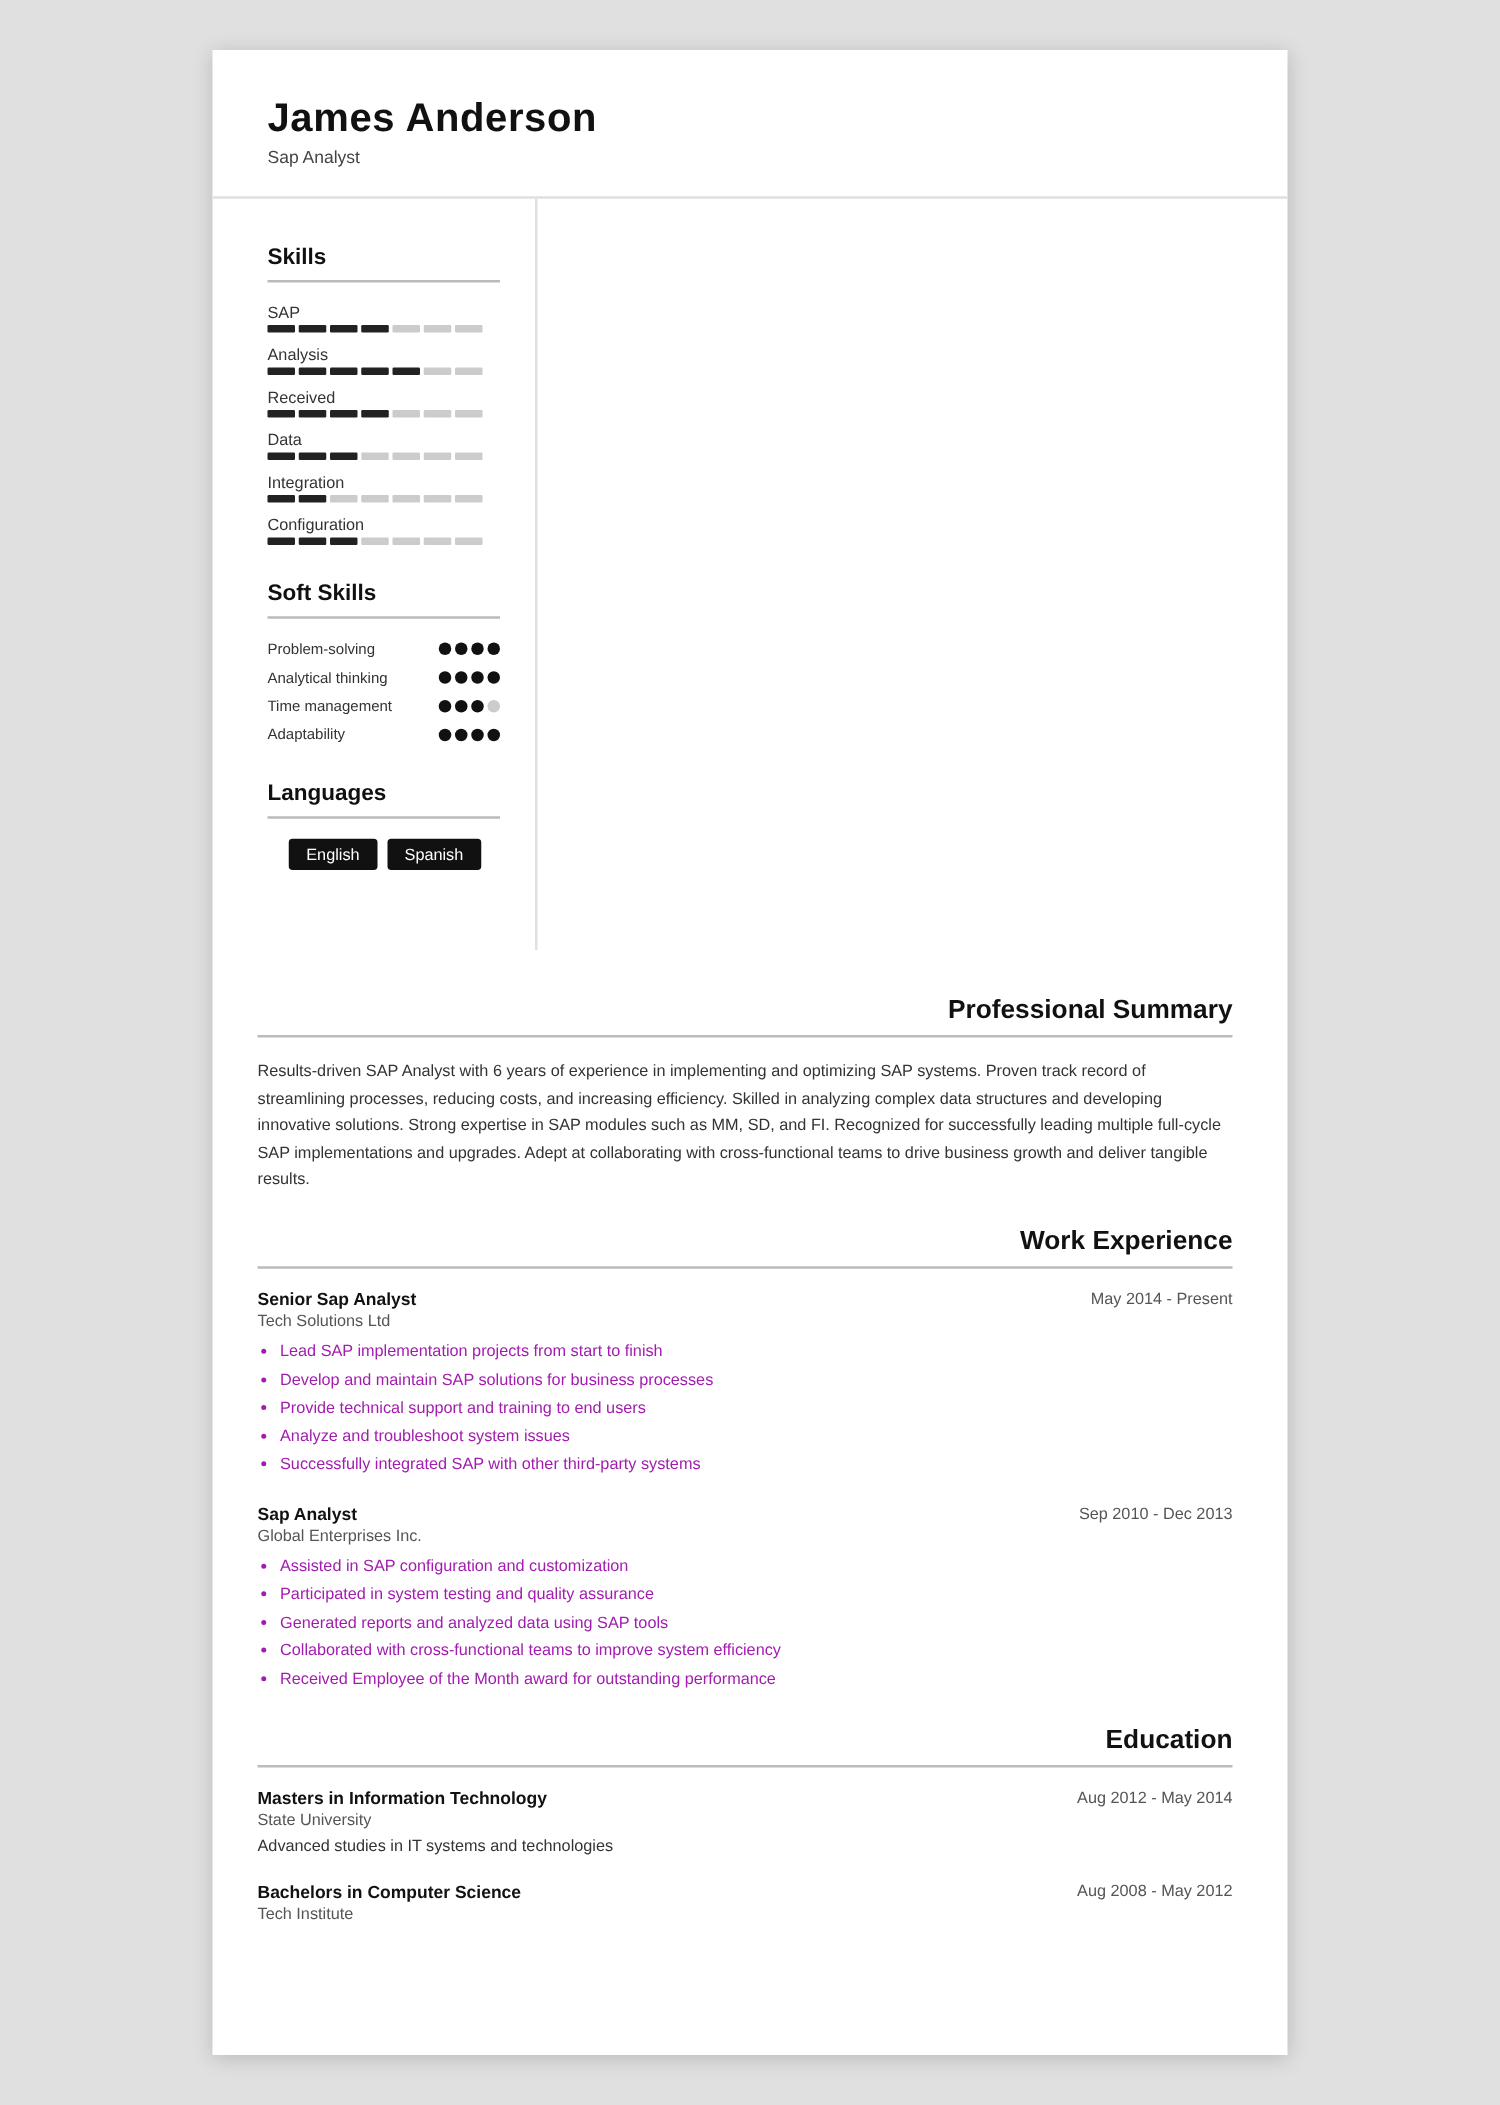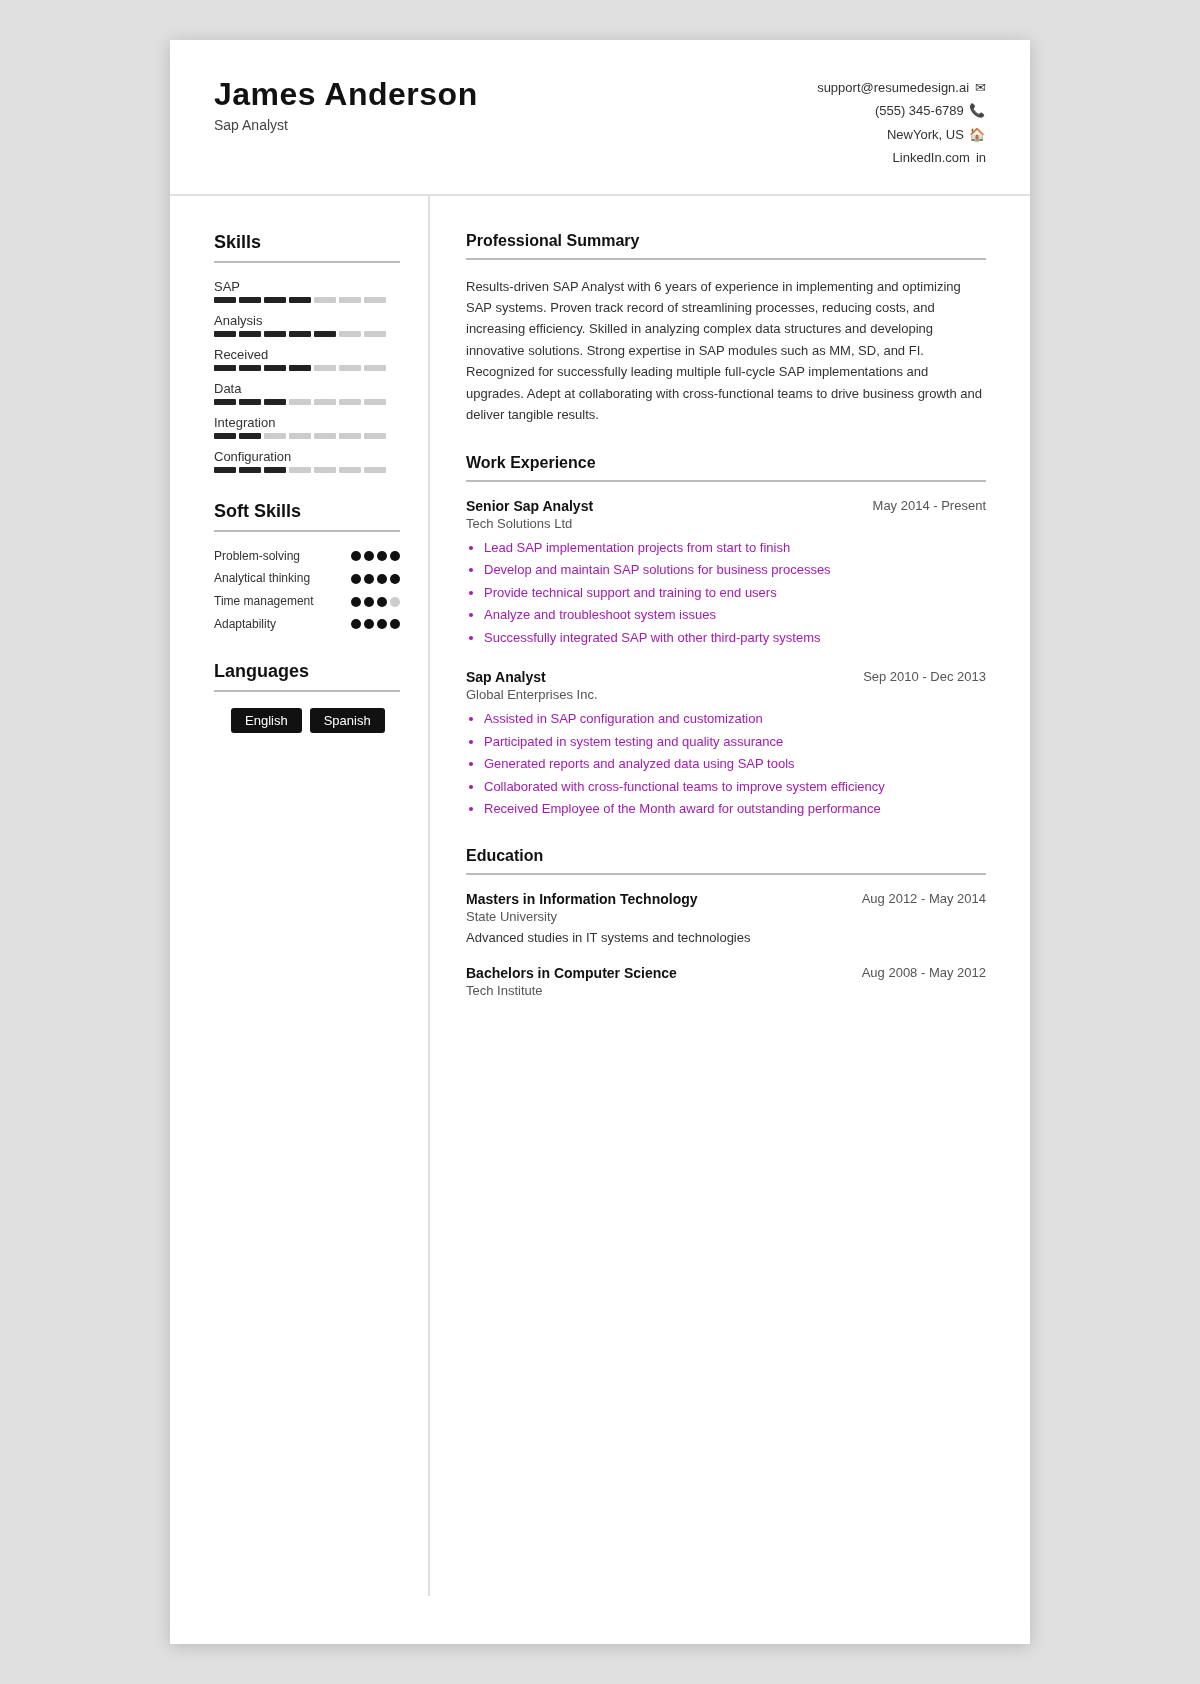--- a/index.html
+++ b/index.html
@@ -49,20 +49,21 @@
       justify-content: flex-end;
       gap: 6px;
     }
     .contact-icon {
       font-size: 13px;
     }
     
     .body {
       display: flex;
       min-height: 1400px;
+      flex-direction: column;
     }
     
     .sidebar {
       width: 260px;
       min-width: 260px;
       border-right: 2px solid #e0e0e0;
       padding: 36px 28px 36px 44px;
     }
     .section-title {
       font-size: 18px;
@@ -140,24 +141,25 @@
     }
     
     .main {
       flex: 1;
       padding: 36px 44px 36px 36px;
     }
     .main-section {
       margin-bottom: 28px;
     }
     .main-section-title {
-      font-size: 16px;
+      font-size: 21px;
       font-weight: 800;
       color: #111;
       margin-bottom: 8px;
+      text-align: right;
     }
     .main-divider {
       border: none;
       border-top: 2px solid #bbb;
       margin-bottom: 16px;
     }
     
     .summary-text {
       font-size: 13px;
       color: #333;
@@ -231,38 +233,20 @@
   </style>
 </head>
 <body>
 
 <div class="resume-wrapper">
 
   <div class="header">
     <div class="header-left">
       <div class="name">James Anderson</div>
       <div class="title">Sap Analyst</div>
-    </div>
-    <div class="header-right">
-      <div class="contact-row">
-        <span>support@resumedesign.ai</span>
-        <span class="contact-icon">✉</span>
-      </div>
-      <div class="contact-row">
-        <span>(555) 345-6789</span>
-        <span class="contact-icon">📞</span>
-      </div>
-      <div class="contact-row">
-        <span>NewYork, US</span>
-        <span class="contact-icon">🏠</span>
-      </div>
-      <div class="contact-row">
-        <span>LinkedIn.com</span>
-        <span class="contact-icon">in</span>
-      </div>
     </div>
   </div>
 
   <div class="body">
 
     <div class="sidebar">
 
       <div class="main-section">
         <div class="section-title">Skills</div>
         <hr class="divider">

